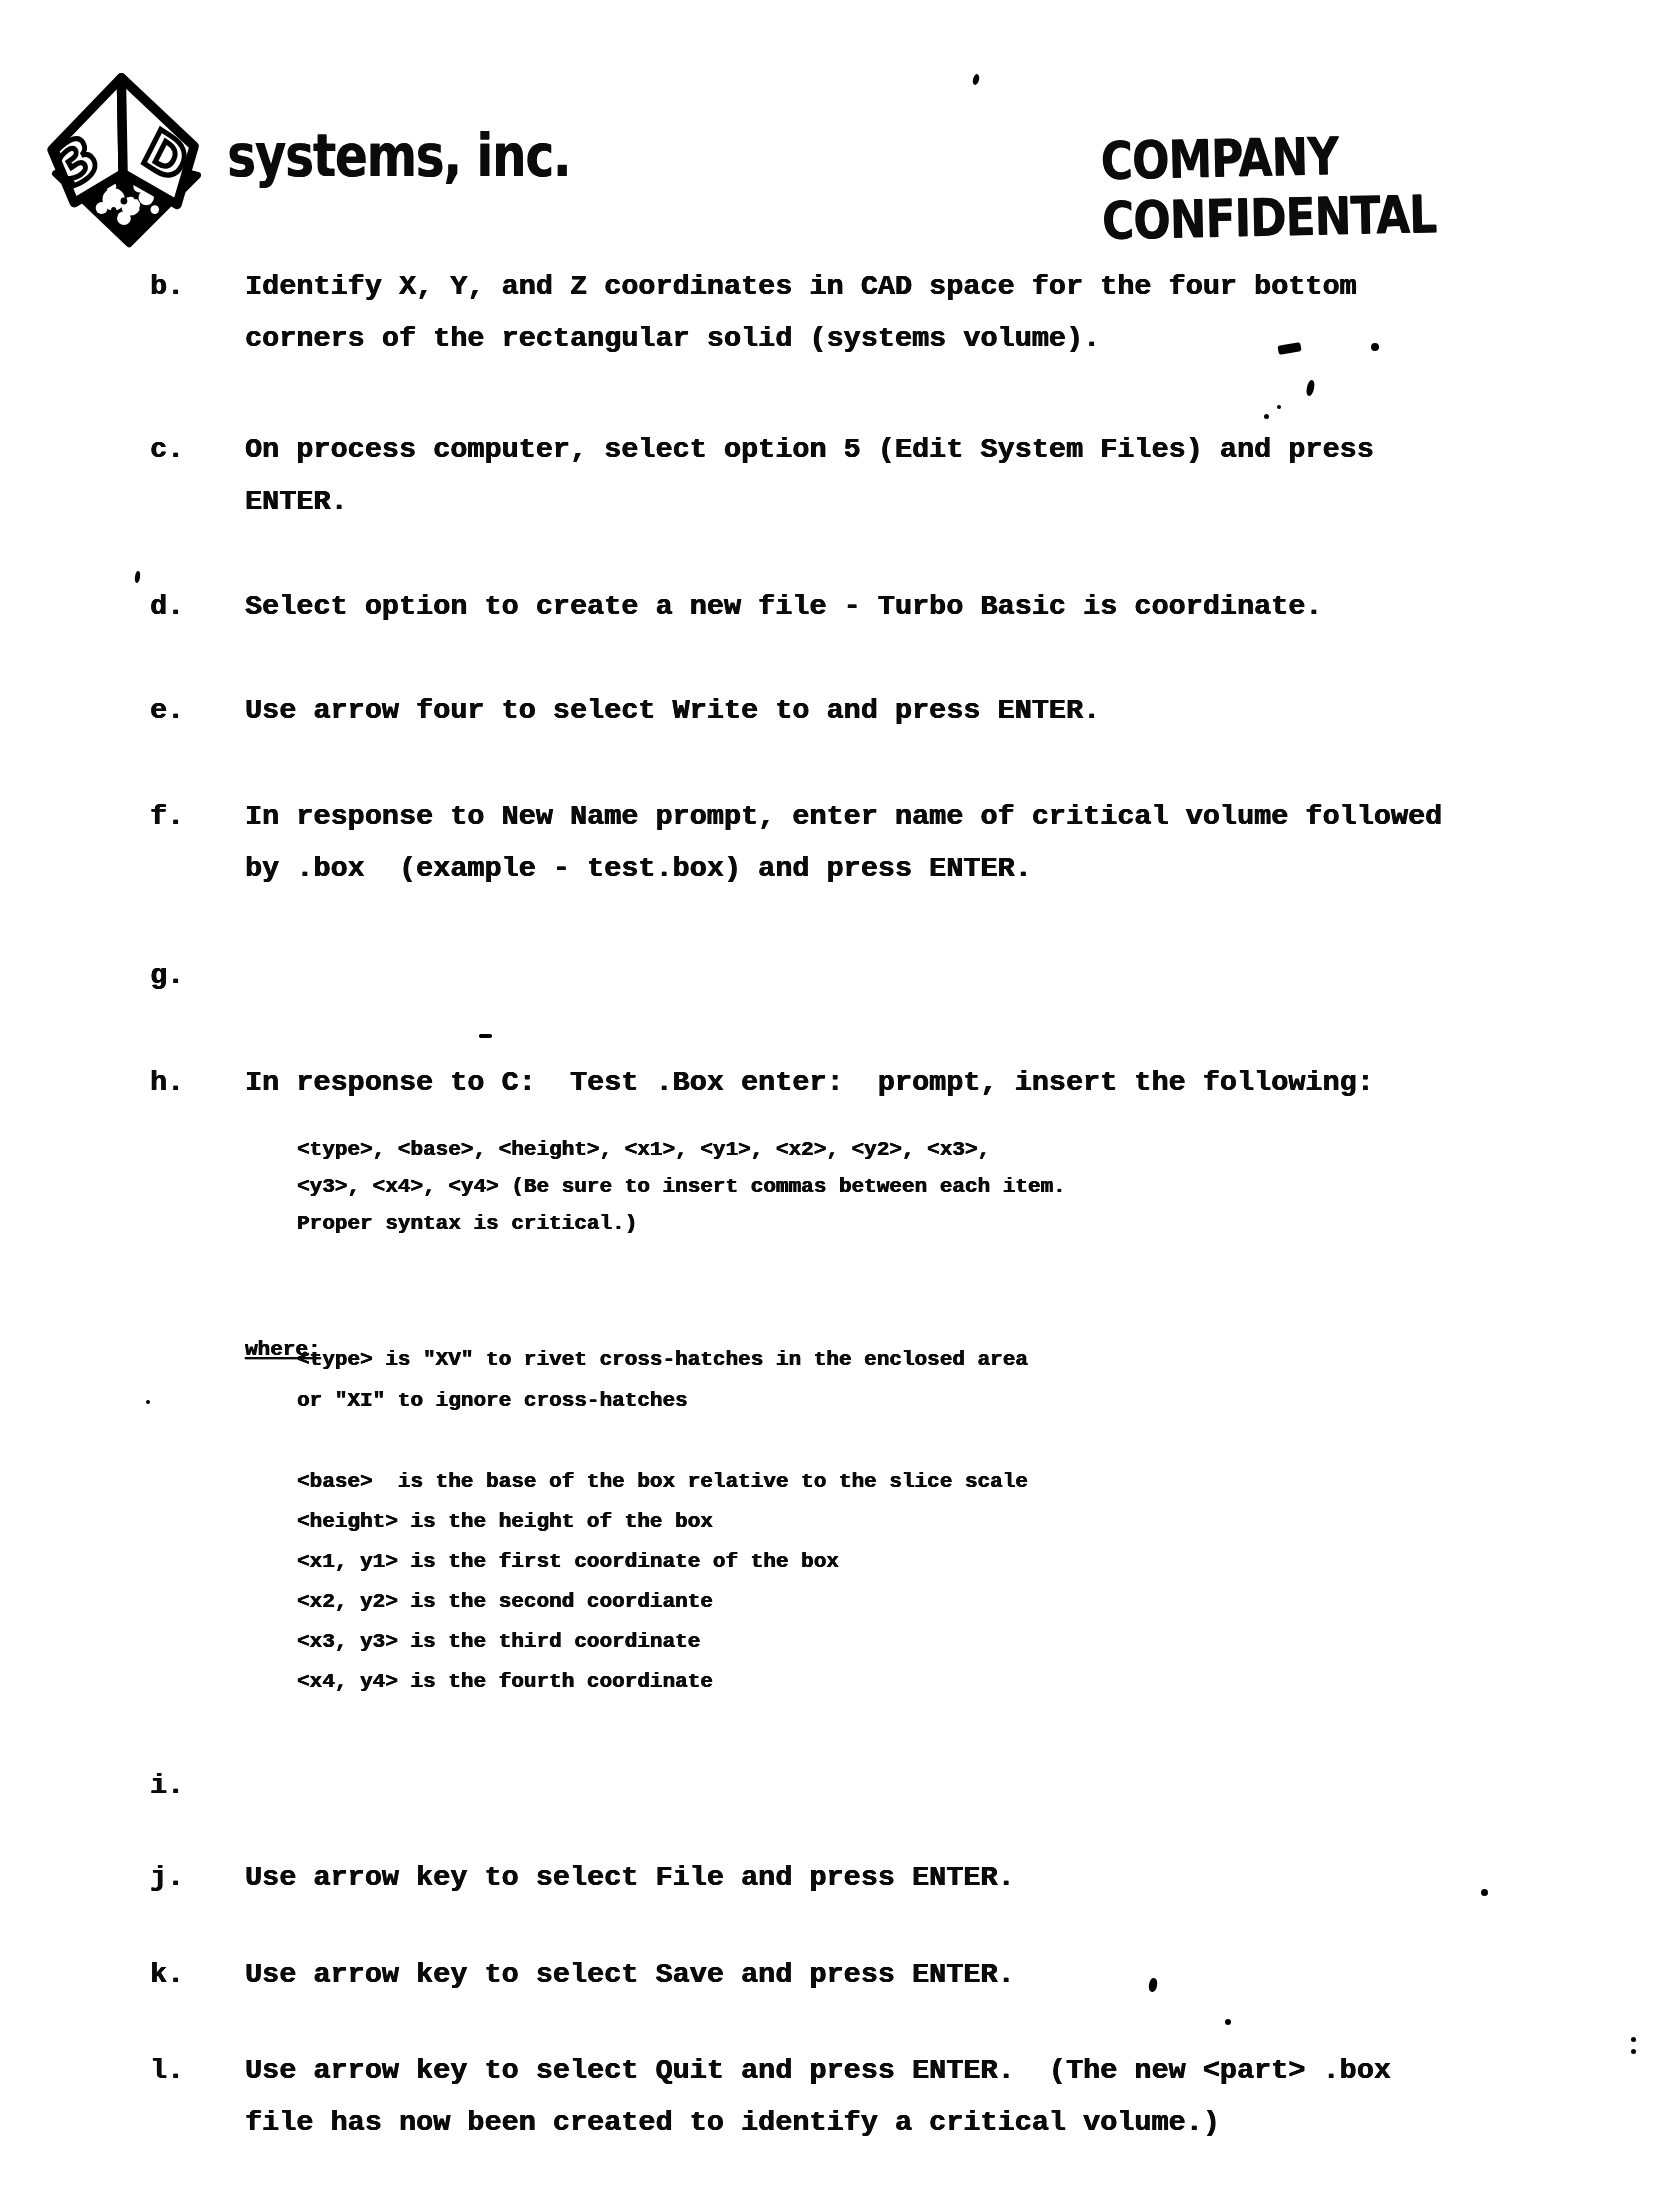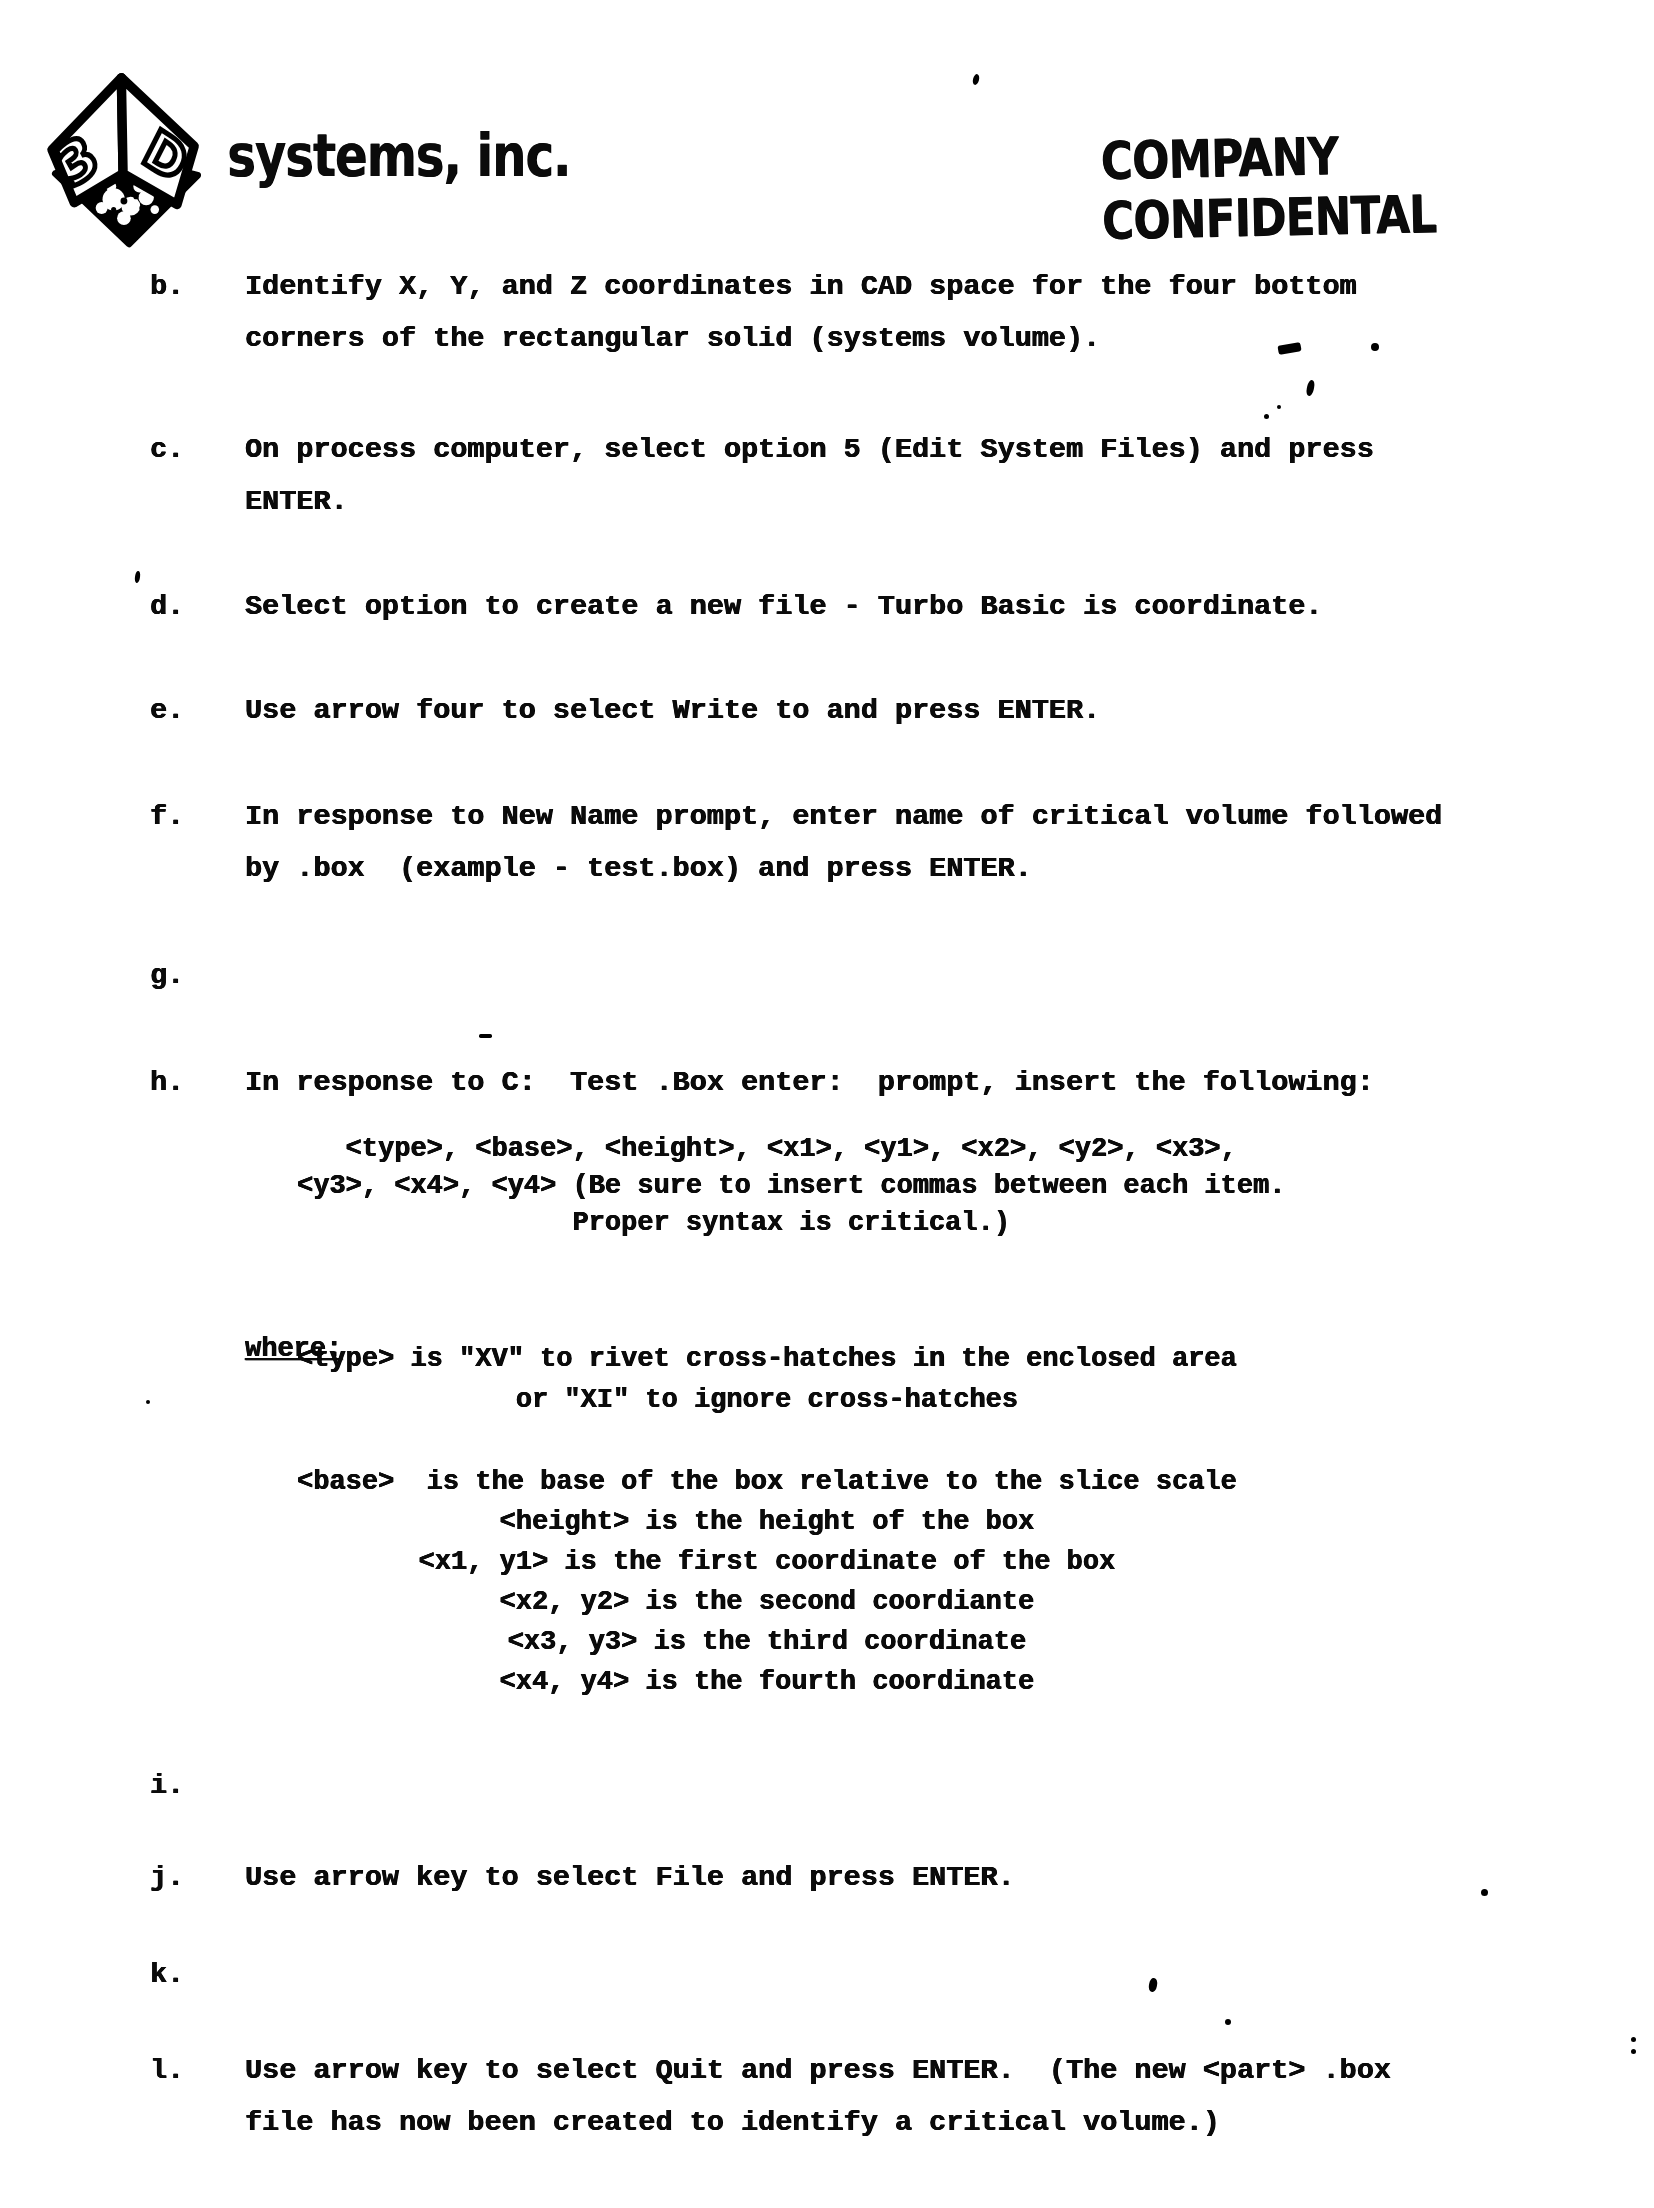--- a/index.html
+++ b/index.html
@@ -10,23 +10,22 @@
   }
   
   .step{
     position:absolute;left:150px;display:flex;align-items:flex-start;
     font-size:28.5px;line-height:52px;
     text-shadow:0.5px 0.3px 0 #000,-0.3px 0.1px 0 #000;
   }
   .step .letter{width:95px;flex:none;}
   .step .text{white-space:pre-wrap;}
   .block{
-    position:absolute;font-size:27px;white-space:pre-wrap;
+    position:absolute;font-size:21px;white-space:pre-wrap;
     text-shadow:0.5px 0.3px 0 #000,-0.3px 0.1px 0 #000;
-    text-align:center;
   }
   .syntax-block{left:297px;top:1131px;line-height:37px;}
   .where-label{left:245px;top:1331px;line-height:37px;text-decoration:underline;}
   .typedef-block{left:297px;top:1339px;line-height:41px;}
   .defs-block{left:297px;top:1462px;line-height:40px;font-family:Liberation Mono, monospace;}
   
   .brand{
     position:absolute;left:227px;top:121px;
     font-family:"DejaVu Sans","Liberation Sans",sans-serif;font-weight:bold;
     font-size:48px;letter-spacing:-0.9px;
@@ -125,20 +124,21 @@
 
 <div class="step" style="top:1760px">
   <span class="letter">i.</span>
 </div>
 <div class="step" style="top:1852px">
   <span class="letter">j.</span>
   <span class="text">Use arrow key to select File and press ENTER.</span>
 </div>
 <div class="step" style="top:1949px">
   <span class="letter">k.</span>
+  <span class="text">Use arrow key to select Save and press ENTER.</span>
 </div>
 <div class="step" style="top:2045px">
   <span class="letter">l.</span>
   <span class="text">Use arrow key to select Quit and press ENTER.  (The new &lt;part&gt; .box
 file has now been created to identify a critical volume.)</span>
 </div>
 
 <div class="speck" style="left:973px;top:74px;width:6px;height:11.2px;transform:rotate(14deg);"></div>
 <div class="speck" style="left:1278px;top:344px;width:23px;height:8.6px;border-radius:2.6px;transform:rotate(-10deg);"></div>
 <div class="speck" style="left:1371px;top:343px;width:7.8px;height:7.8px;"></div>

